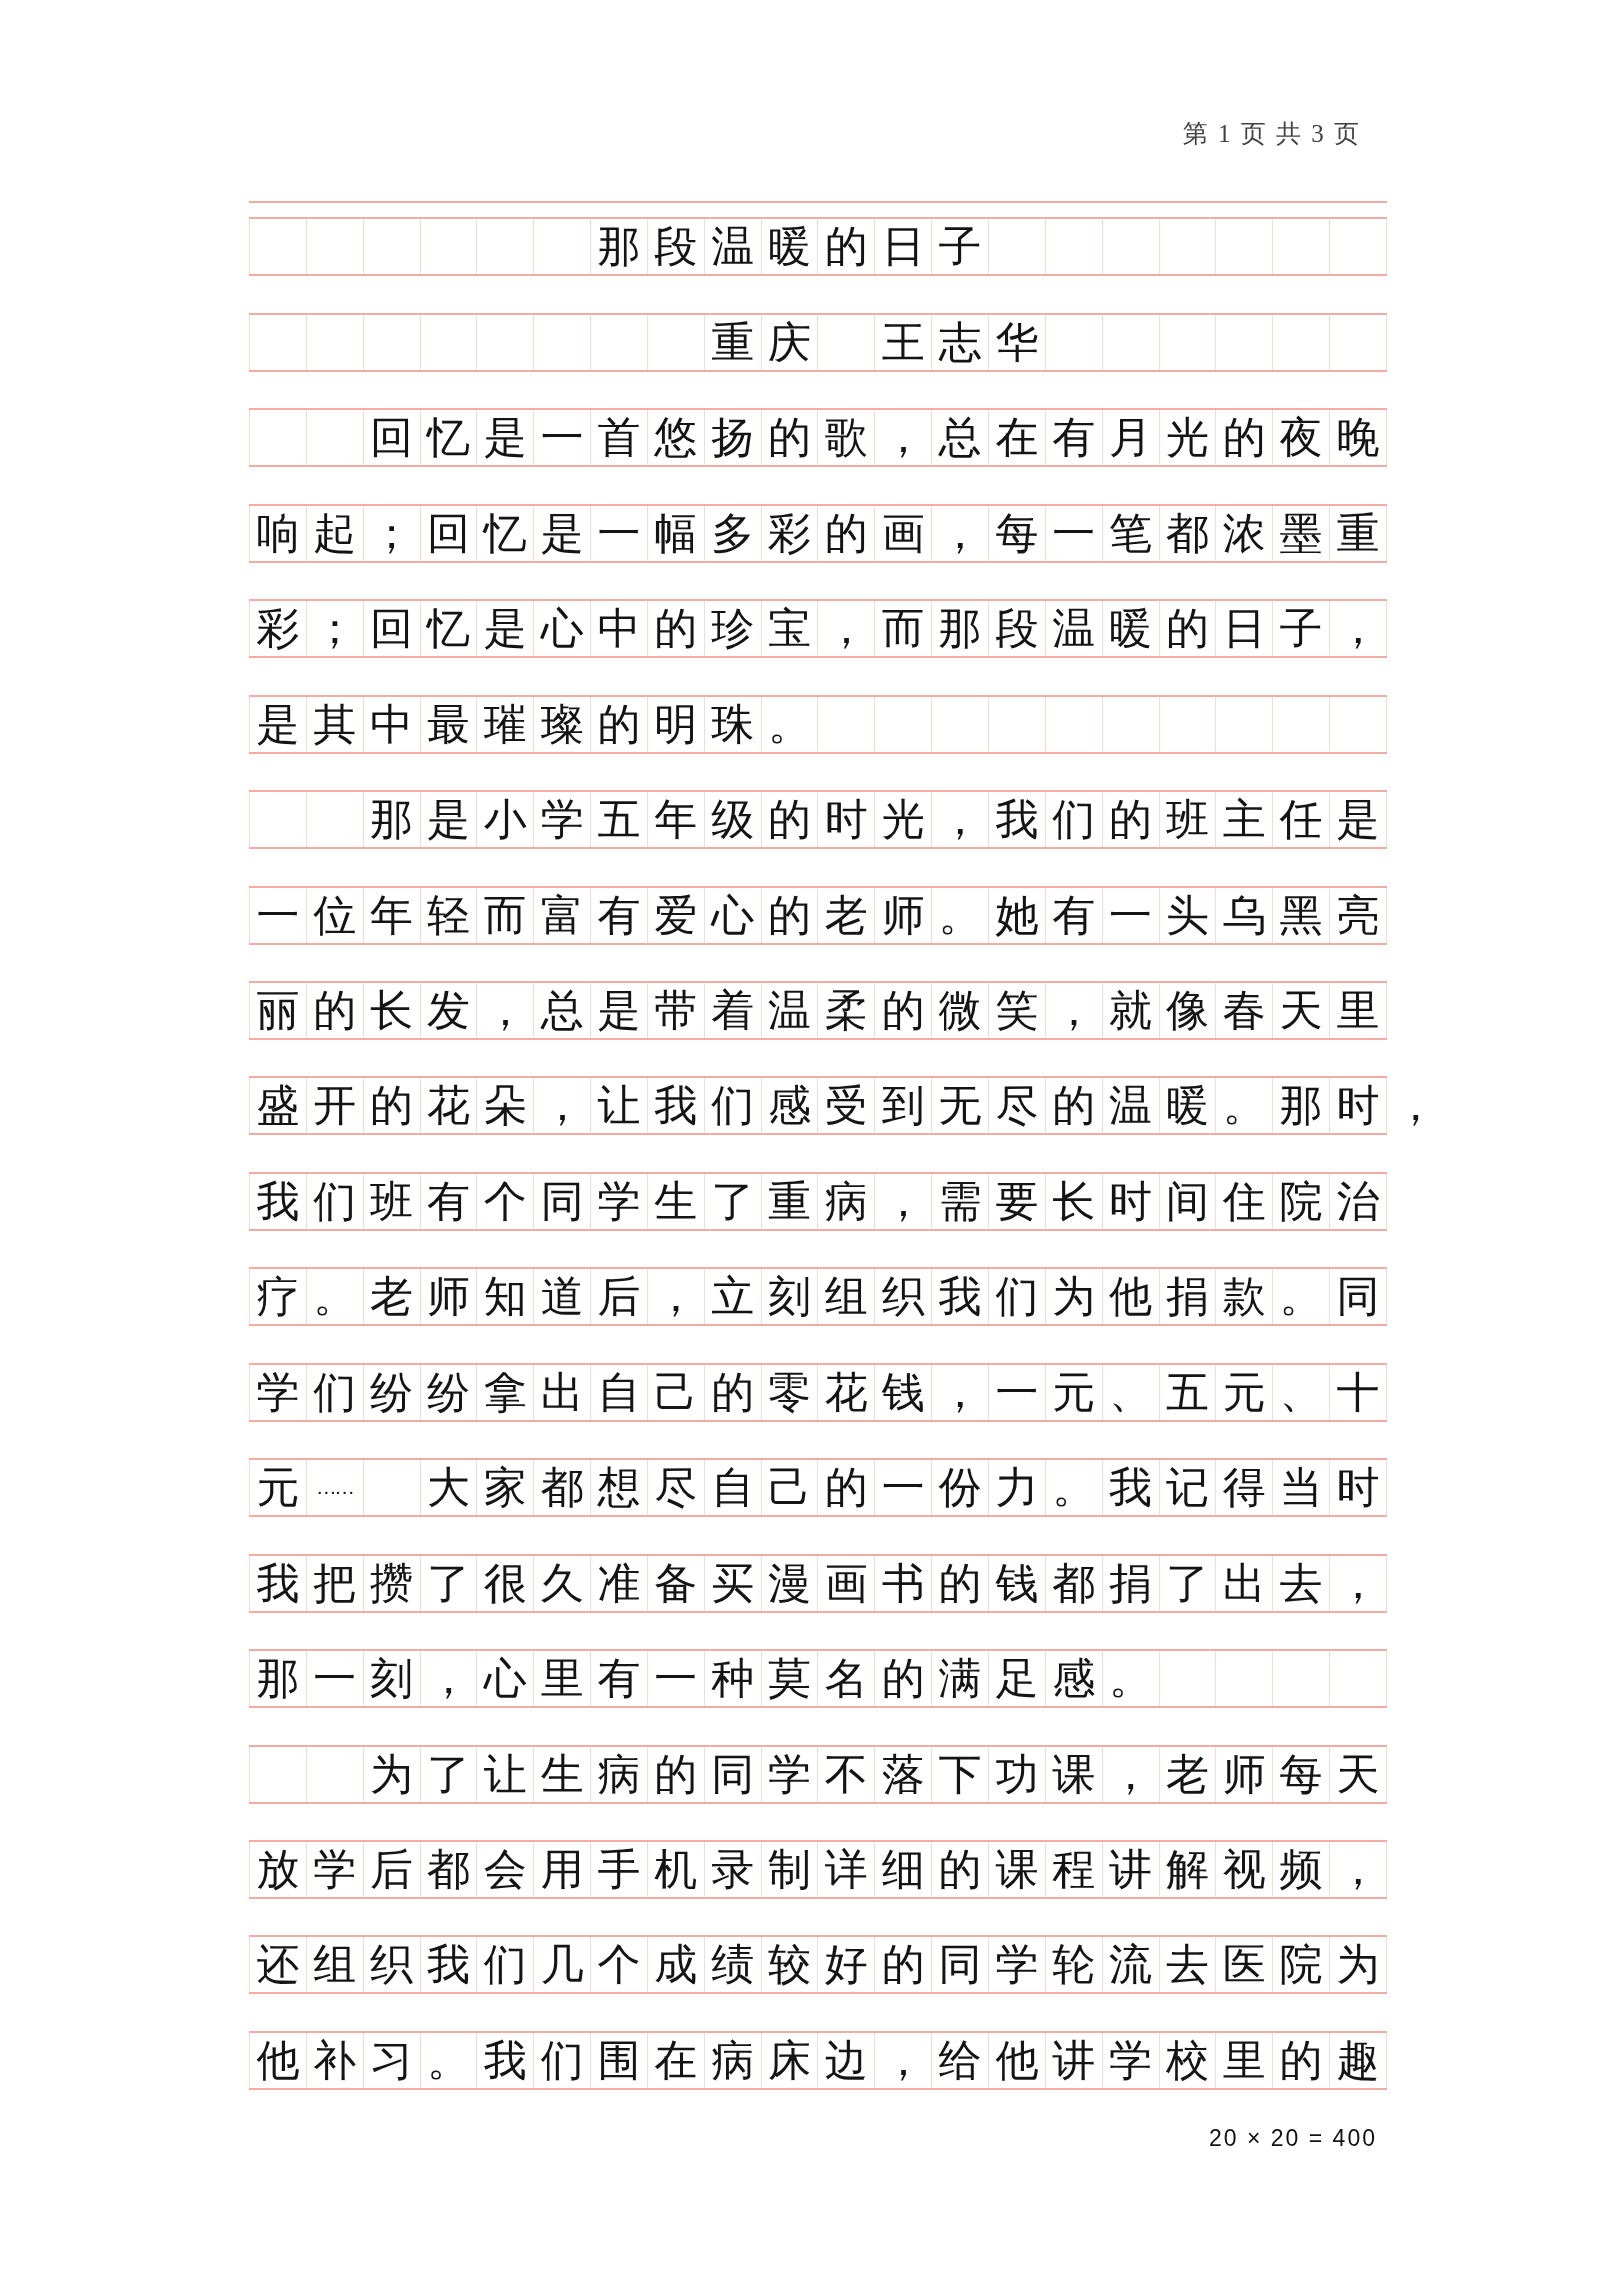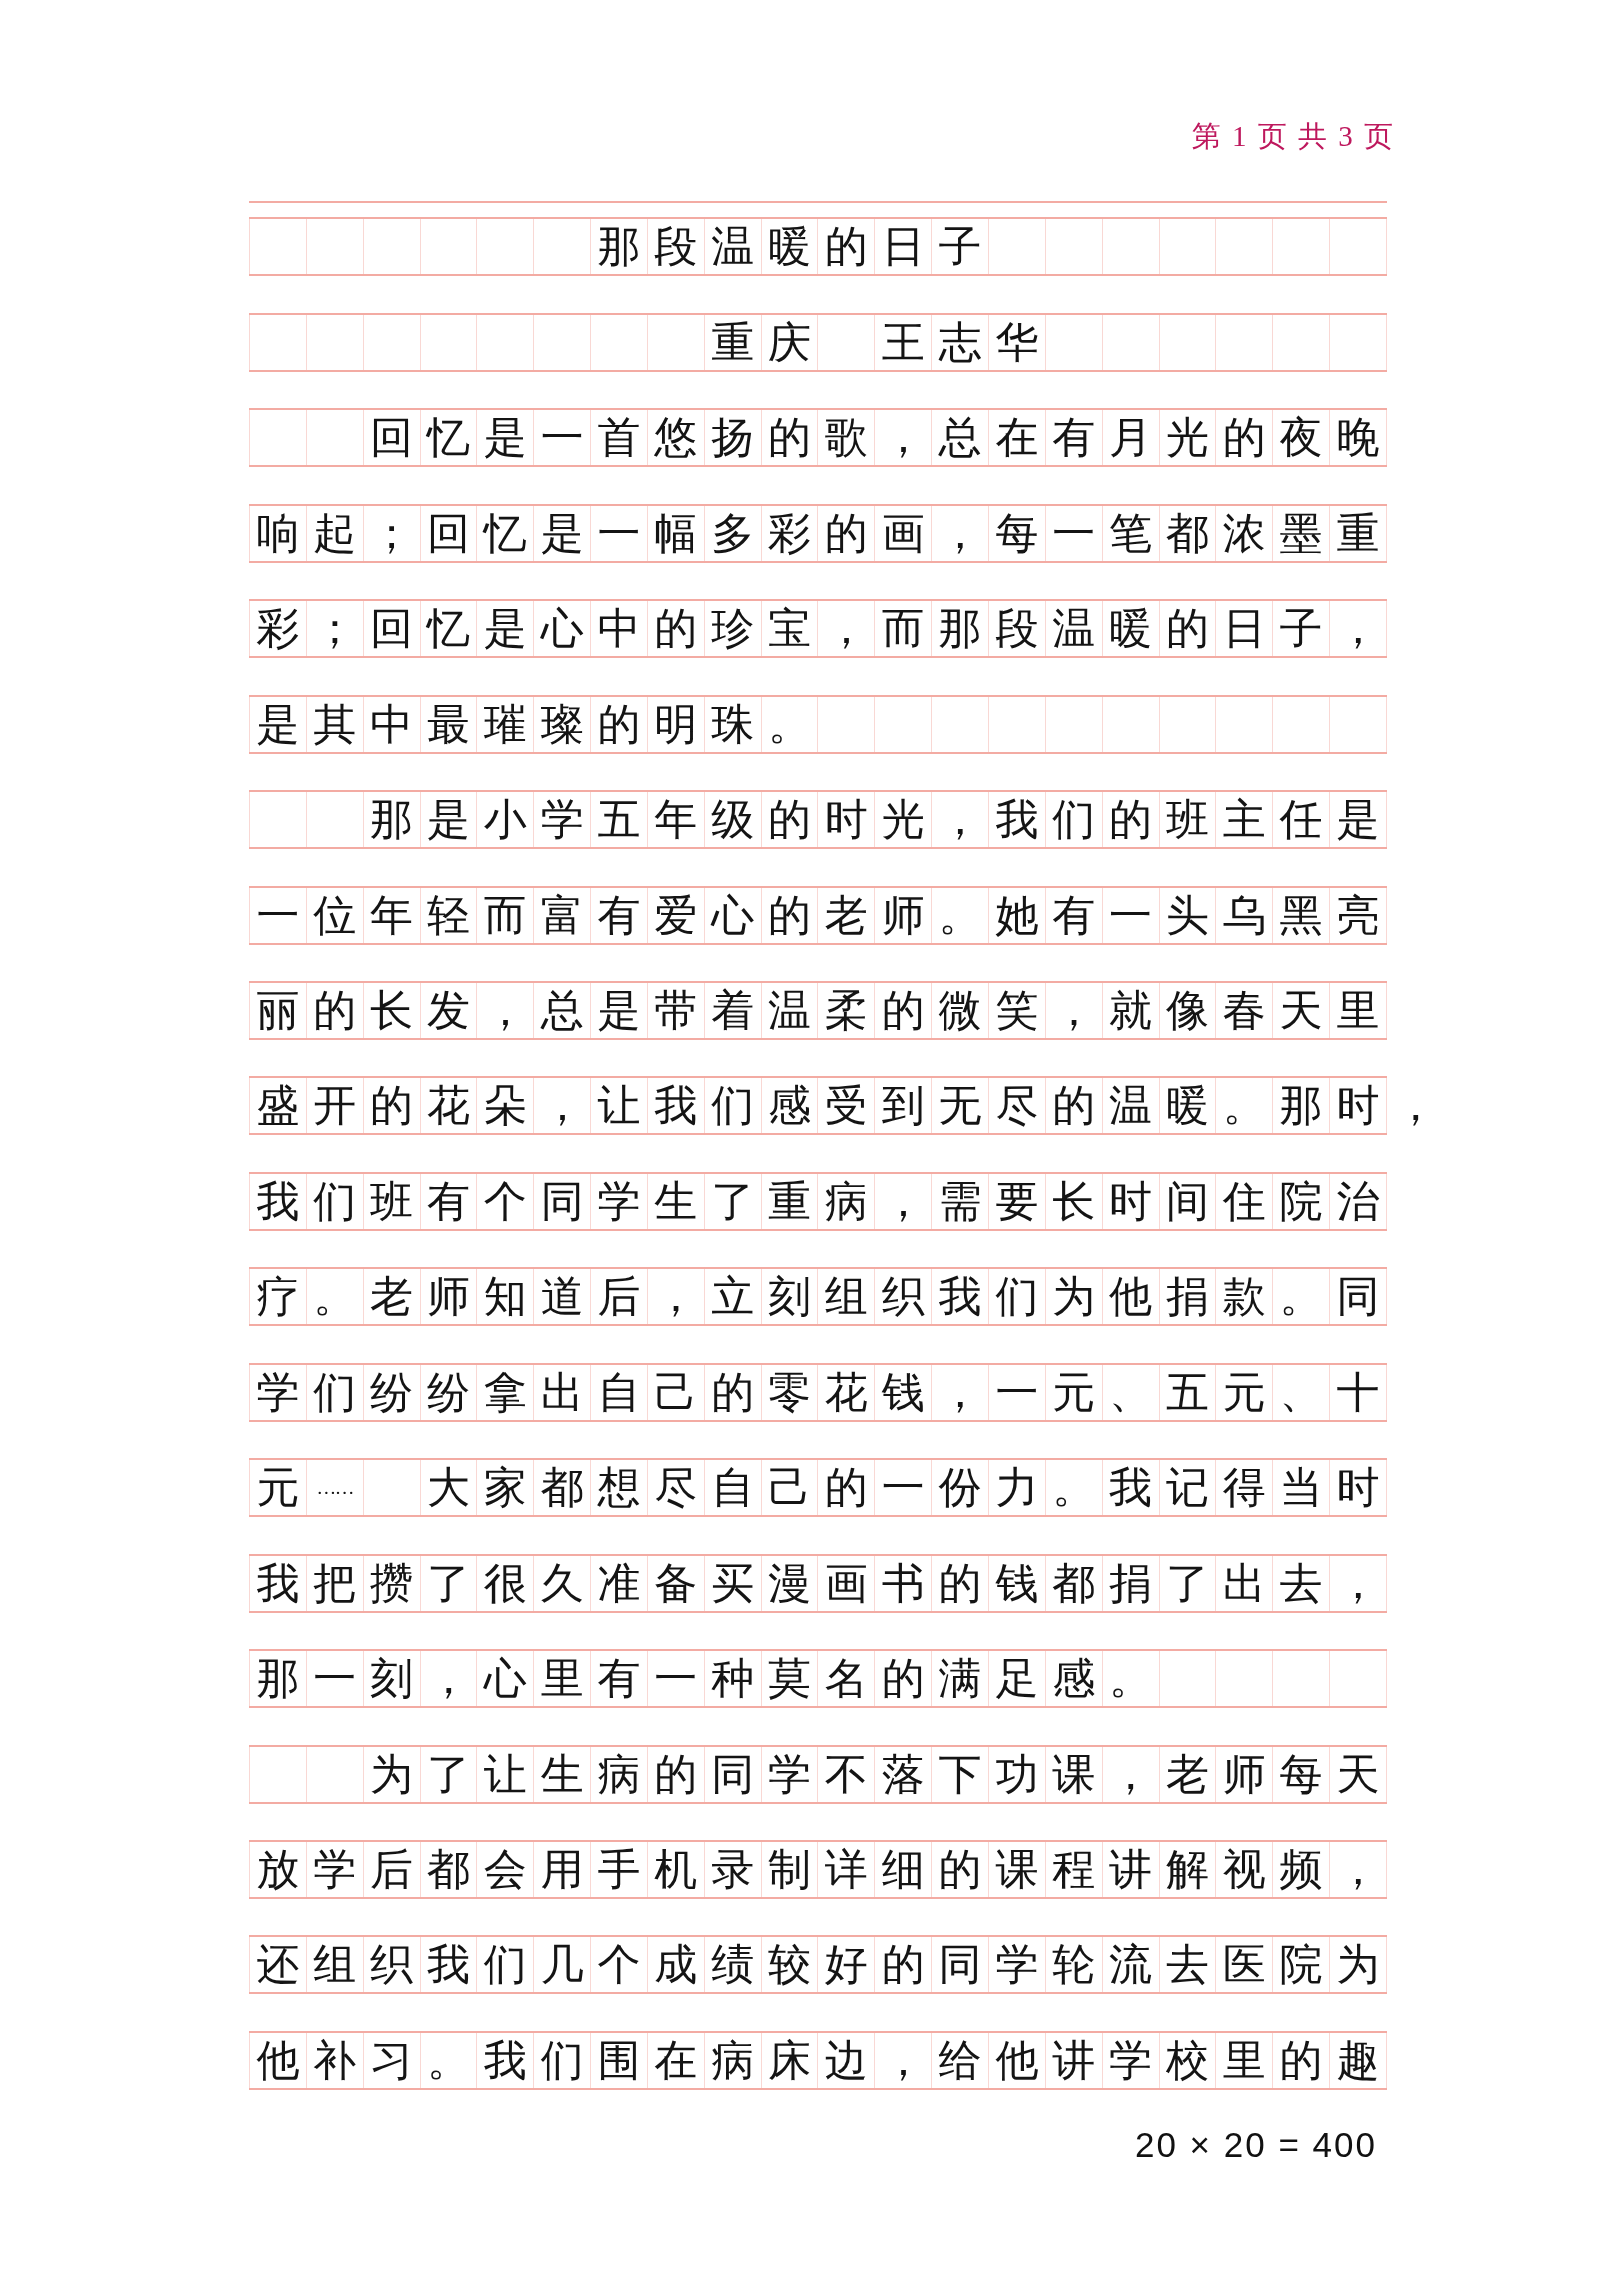--- a/index.html
+++ b/index.html
@@ -11,24 +11,24 @@
     position: relative;
     width: 1621px;
     height: 2295px;
     background: #ffffff;
     overflow: hidden;
     font-family: "Liberation Serif", serif;
   }
   .page-header {
     position: absolute;
     top: 117px;
-    right: 226px;
-    font-size: 29px;
+    right: 260px;
+    font-size: 25px;
     letter-spacing: 2px;
-    color: #be185d;
+    color: #404040;
     font-family: "Liberation Serif", serif;
     white-space: nowrap;
   }
   .manuscript-grid {
     position: absolute;
     left: 249px;
     top: 201px;
     width: 1138px;
     height: 1890px;
   }
@@ -81,21 +81,21 @@
     align-items: center;
     justify-content: center;
     font-size: 43px;
     color: #141414;
     font-family: "Liberation Serif", serif;
   }
   .page-footer {
     position: absolute;
     top: 2125px;
     right: 244px;
-    font-size: 35px;
+    font-size: 23px;
     letter-spacing: 2px;
     color: #111111;
     font-family: "Liberation Sans", sans-serif;
     white-space: nowrap;
   }
 </style>
 </head>
 <body>
 
 <div class="page">

